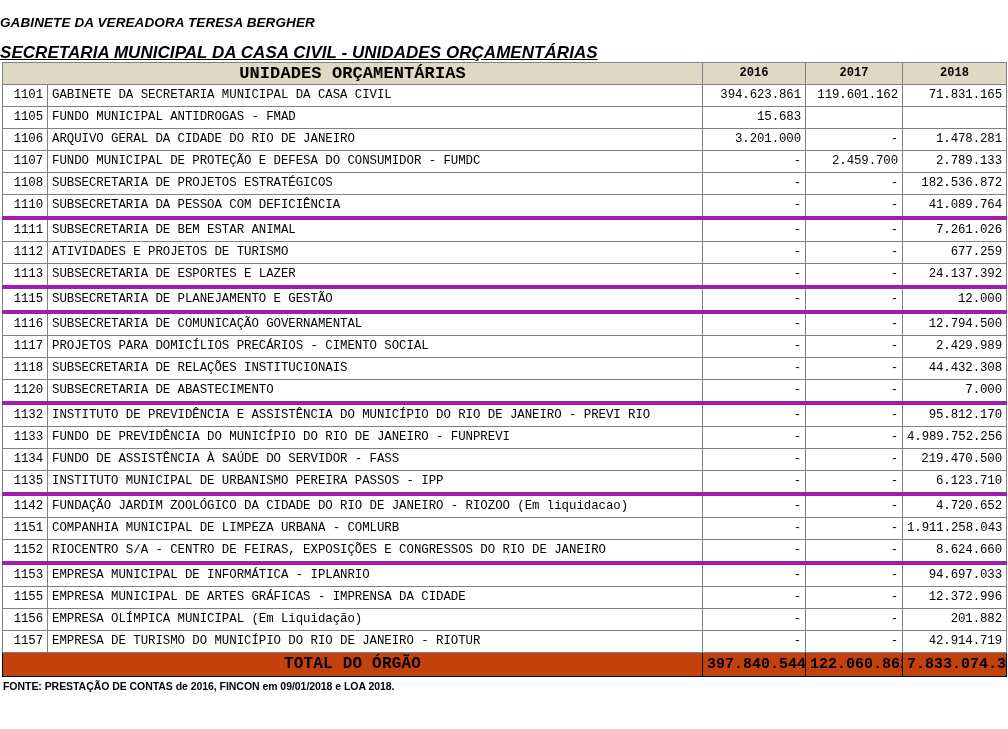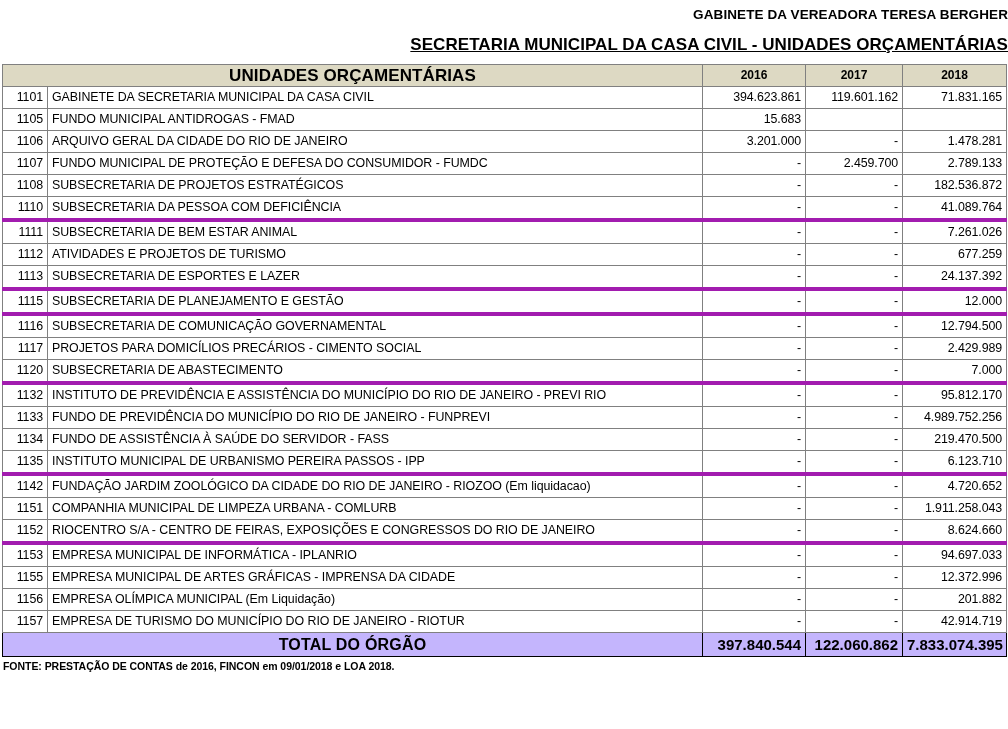--- a/index.html
+++ b/index.html
@@ -16,42 +16,44 @@
   }
   .page {
     position: relative;
     width: 1008px;
     height: 729px;
     box-sizing: border-box;
   }
 
   
   .title-block {
-    text-align: right;
-    padding-top: 6px;
+    text-align: left;
+    padding-top: 14px;
+    font-style: italic;
   }
   .title-main {
     font-size: 13.5px;
     font-weight: bold;
     letter-spacing: 0.1px;
     line-height: 17px;
   }
   .title-sub {
     font-size: 17px;
     font-weight: bold;
     text-decoration: underline;
     line-height: 19px;
     margin-top: 12px;
     letter-spacing: 0.05px;
   }
 
   
   .table-wrap {
-    margin-top: 10px;
+    margin-top: 0;
     padding: 0 2px;
+    font-family: Liberation Mono, monospace;
   }
   table.budget {
     border-collapse: collapse;
     width: 1004px;
     table-layout: fixed;
     font-size: 12.4px;
   }
   table.budget col.c-code  { width: 45px; }
   table.budget col.c-name  { width: 655px; }
   table.budget col.c-y2016 { width: 103px; }
@@ -103,21 +105,21 @@
     font-size: 12.4px;
     padding-right: 5px;
     letter-spacing: -0.1px;
   }
 
   
   tr.sep-below > td { border-bottom: 4px solid #a21caf; }
 
   
   tr.total td {
-    background: #c4b5fd;
+    background: #c2410c;
     font-weight: bold;
     border: 1px solid #000000;
     height: 23px;
     line-height: 23px;
   }
   td.total-label {
     text-align: center;
     font-size: 16px;
     letter-spacing: 0.2px;
   }
@@ -242,20 +244,27 @@
             <td class="num">-</td>
             <td class="num">12.794.500</td>
           </tr>
           <tr>
             <td class="code">1117</td>
             <td class="name">PROJETOS PARA DOMICÍLIOS PRECÁRIOS - CIMENTO SOCIAL</td>
             <td class="num">-</td>
             <td class="num">-</td>
             <td class="num">2.429.989</td>
           </tr>
+          <tr>
+            <td class="code">1118</td>
+            <td class="name">SUBSECRETARIA DE RELAÇÕES INSTITUCIONAIS</td>
+            <td class="num">-</td>
+            <td class="num">-</td>
+            <td class="num">44.432.308</td>
+          </tr>
           <tr class="sep-below">
             <td class="code">1120</td>
             <td class="name">SUBSECRETARIA DE ABASTECIMENTO</td>
             <td class="num">-</td>
             <td class="num">-</td>
             <td class="num">7.000</td>
           </tr>
           <tr>
             <td class="code">1132</td>
             <td class="name">INSTITUTO DE PREVIDÊNCIA E ASSISTÊNCIA DO MUNICÍPIO DO RIO DE JANEIRO - PREVI RIO</td>

